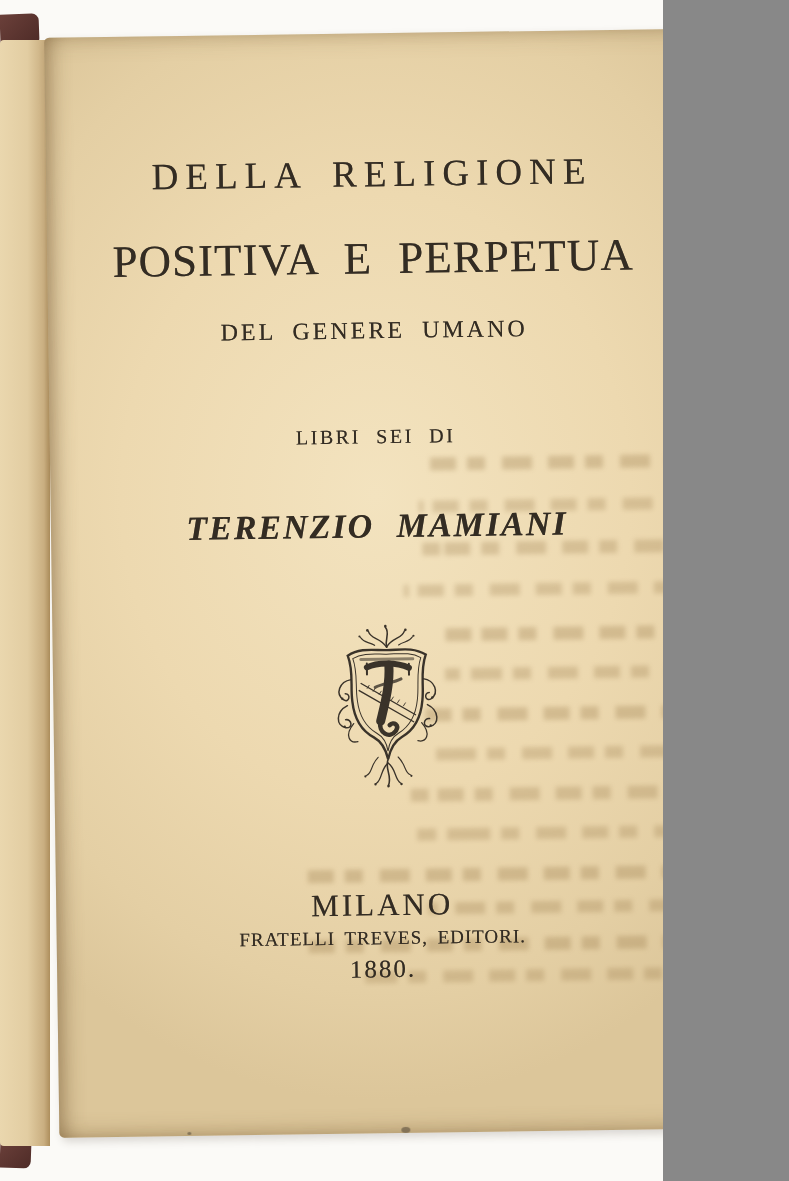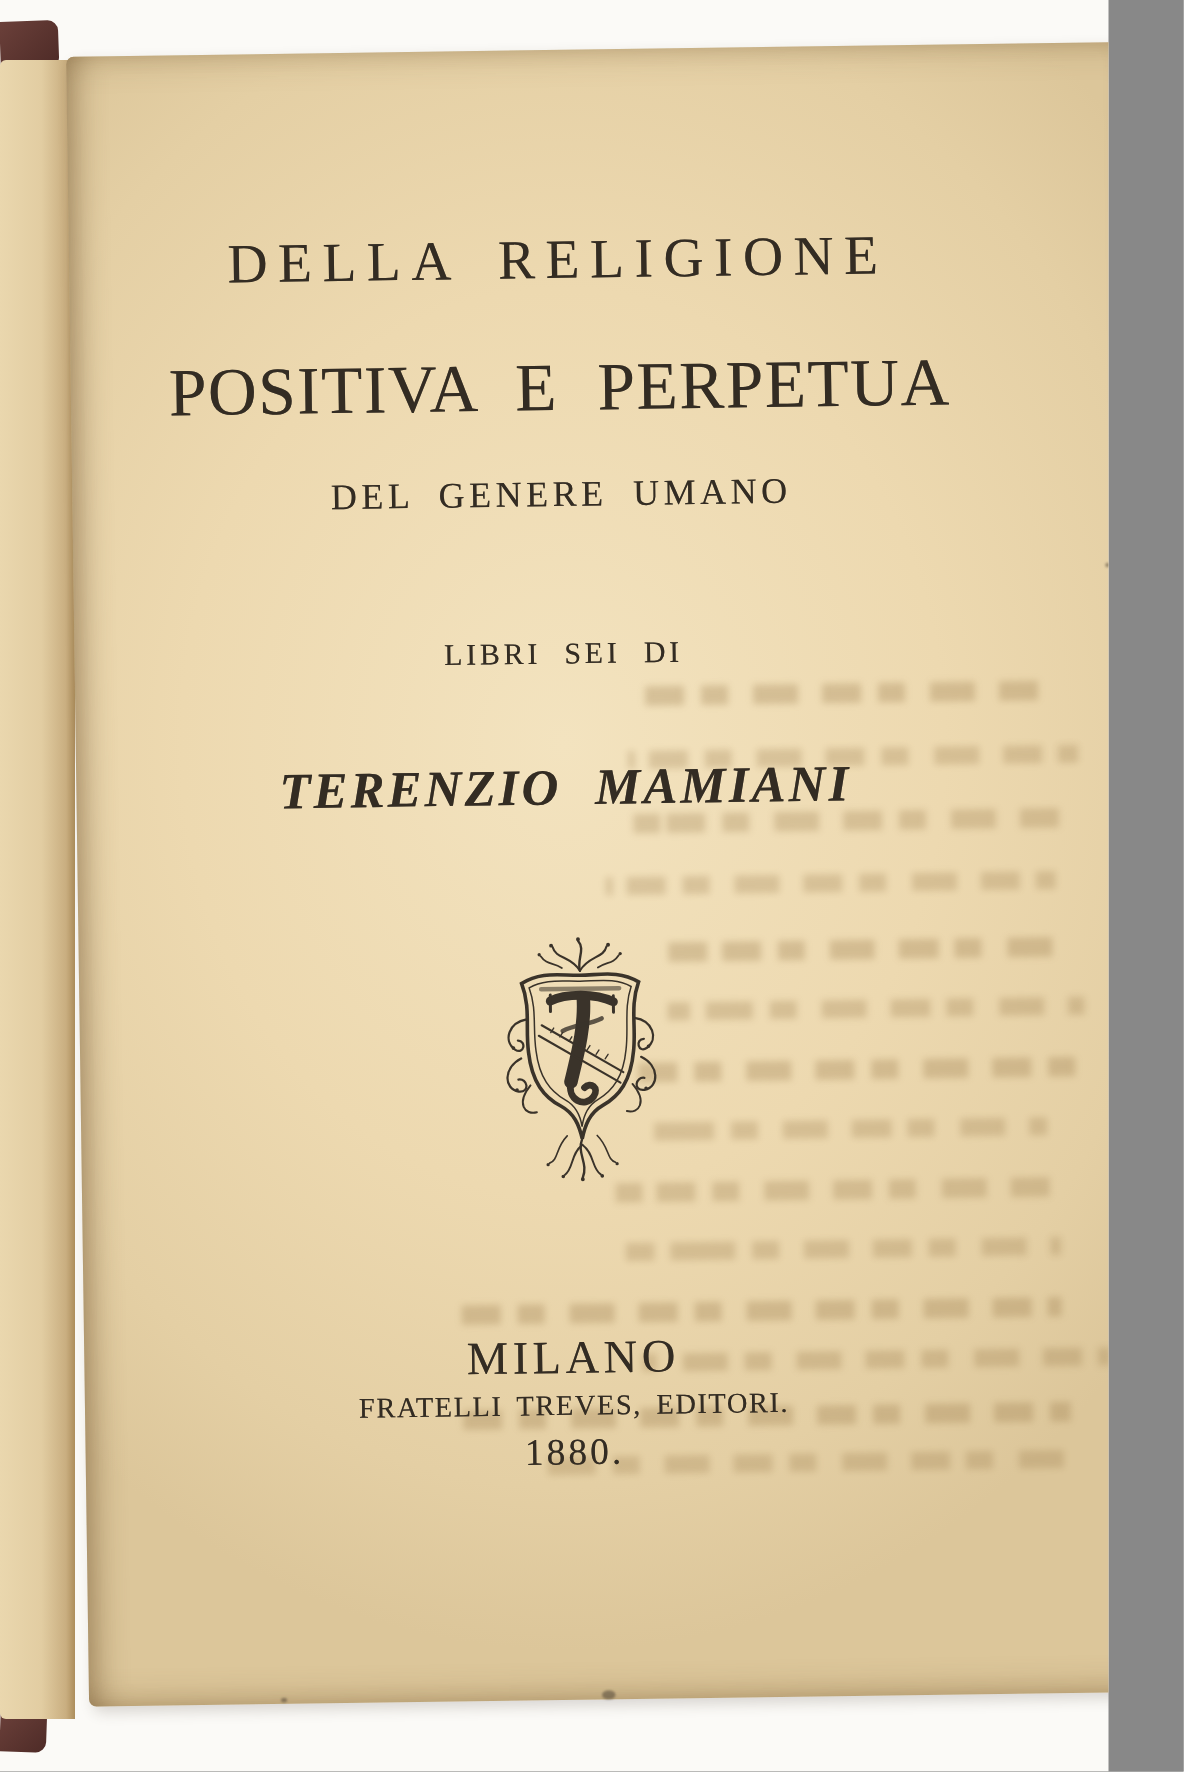--- a/index.html
+++ b/index.html
@@ -1,21 +1,21 @@
 <!DOCTYPE html>
 <html style="--paper: #eedcb4; --paper-hi: #f3e3bf; --paper-lo: #dcc69a; --ink: #332c23; --binding: #5d3531; --backdrop: #fbfaf7; --ghost: #a98c58;"><head>
 <meta charset="utf-8">
 <style>
   :root{
     --paper:#eedcb4; --paper-hi:#f3e3bf; --paper-lo:#dcc69a;
     --ink:#332c23; --binding:#5d3531; --backdrop:#fbfaf7; --ghost:#a98c58;
   }
   html,body{margin:0;padding:0;background:#888;}
   .photo{
-    position:relative; width:739px; height:1181px;
+    position:relative; width:663px; height:1181px;
     background:var(--backdrop); overflow:hidden;
     font-family:"Liberation Serif","DejaVu Serif",serif; color:var(--ink);
   }
   
   .binding{position:absolute; background:linear-gradient(135deg,#6b403a,#4e2b27);}
   .binding.top{left:0; top:14px; width:39px; height:29px; border-radius:0 7px 4px 0; transform:rotate(-2deg);}
   .binding.bottom{left:0; top:1141px; width:31px; height:27px; border-radius:0 4px 7px 0; transform:rotate(2deg);}
   
   .left-page{
     position:absolute; left:0; top:40px; width:50px; height:1106px;

